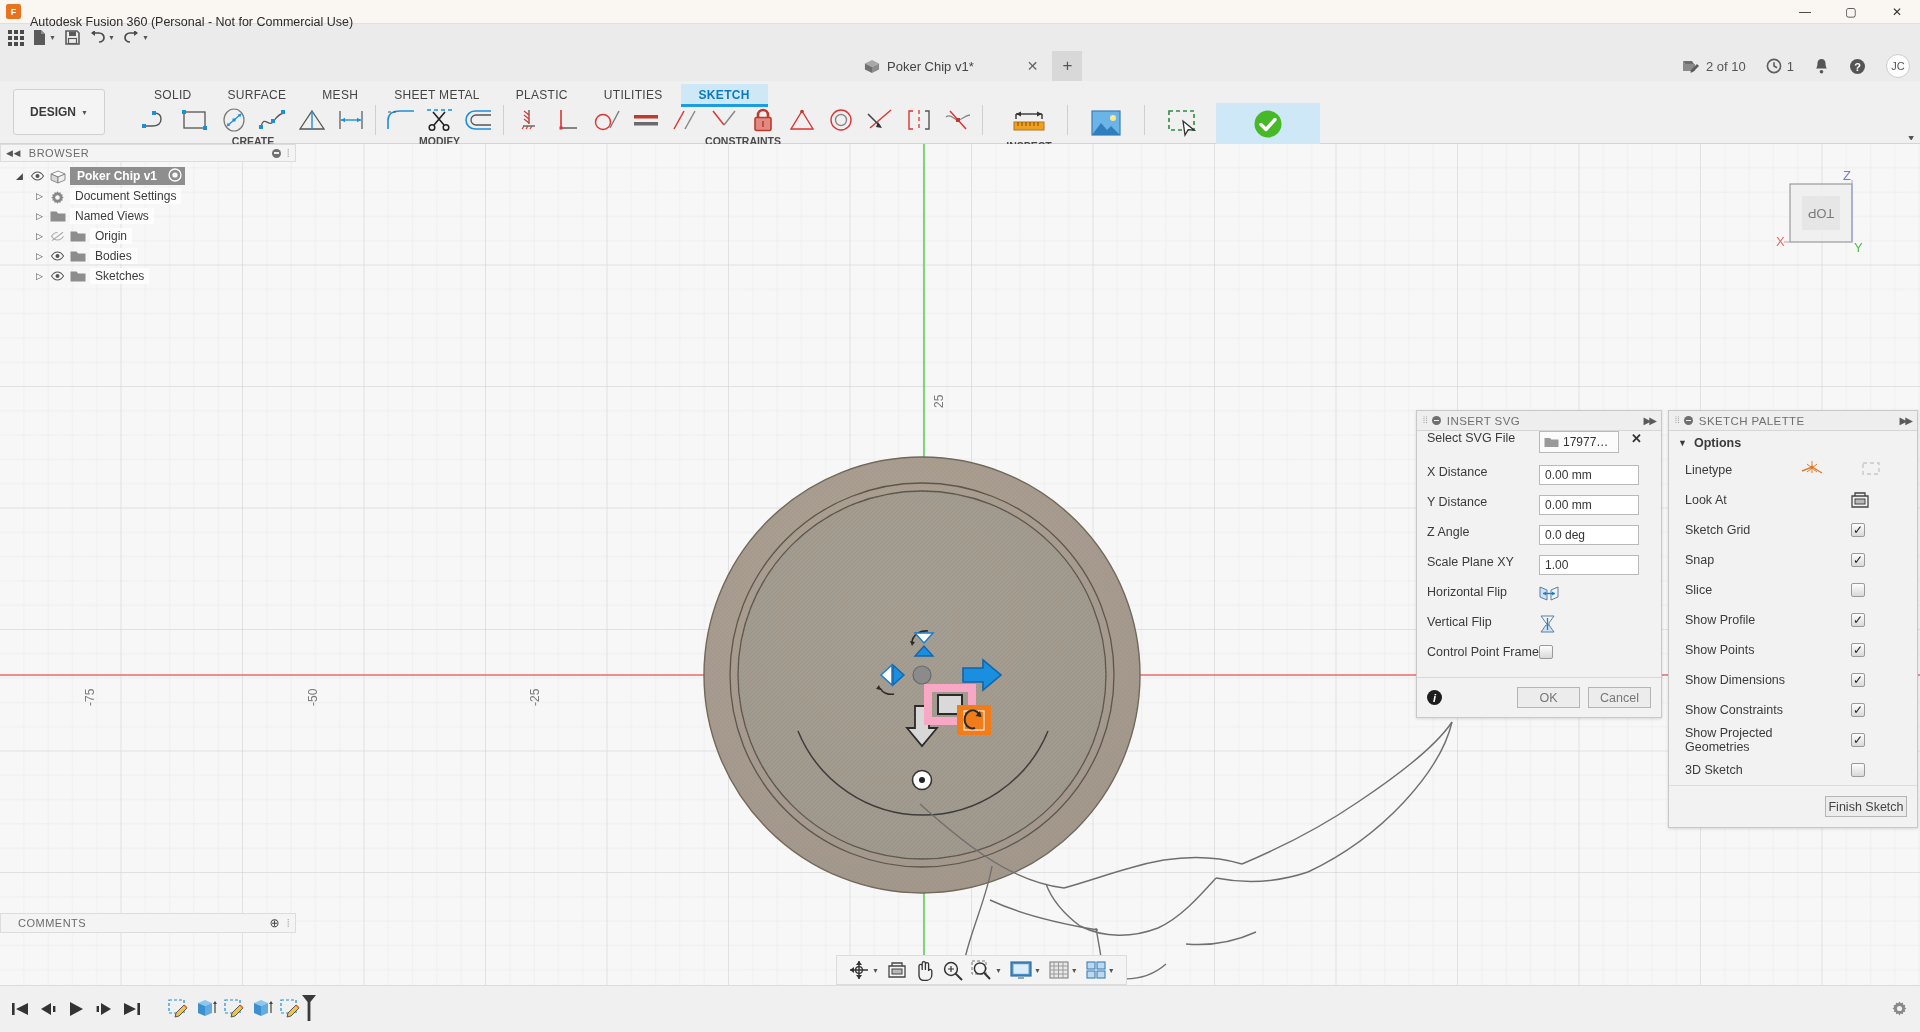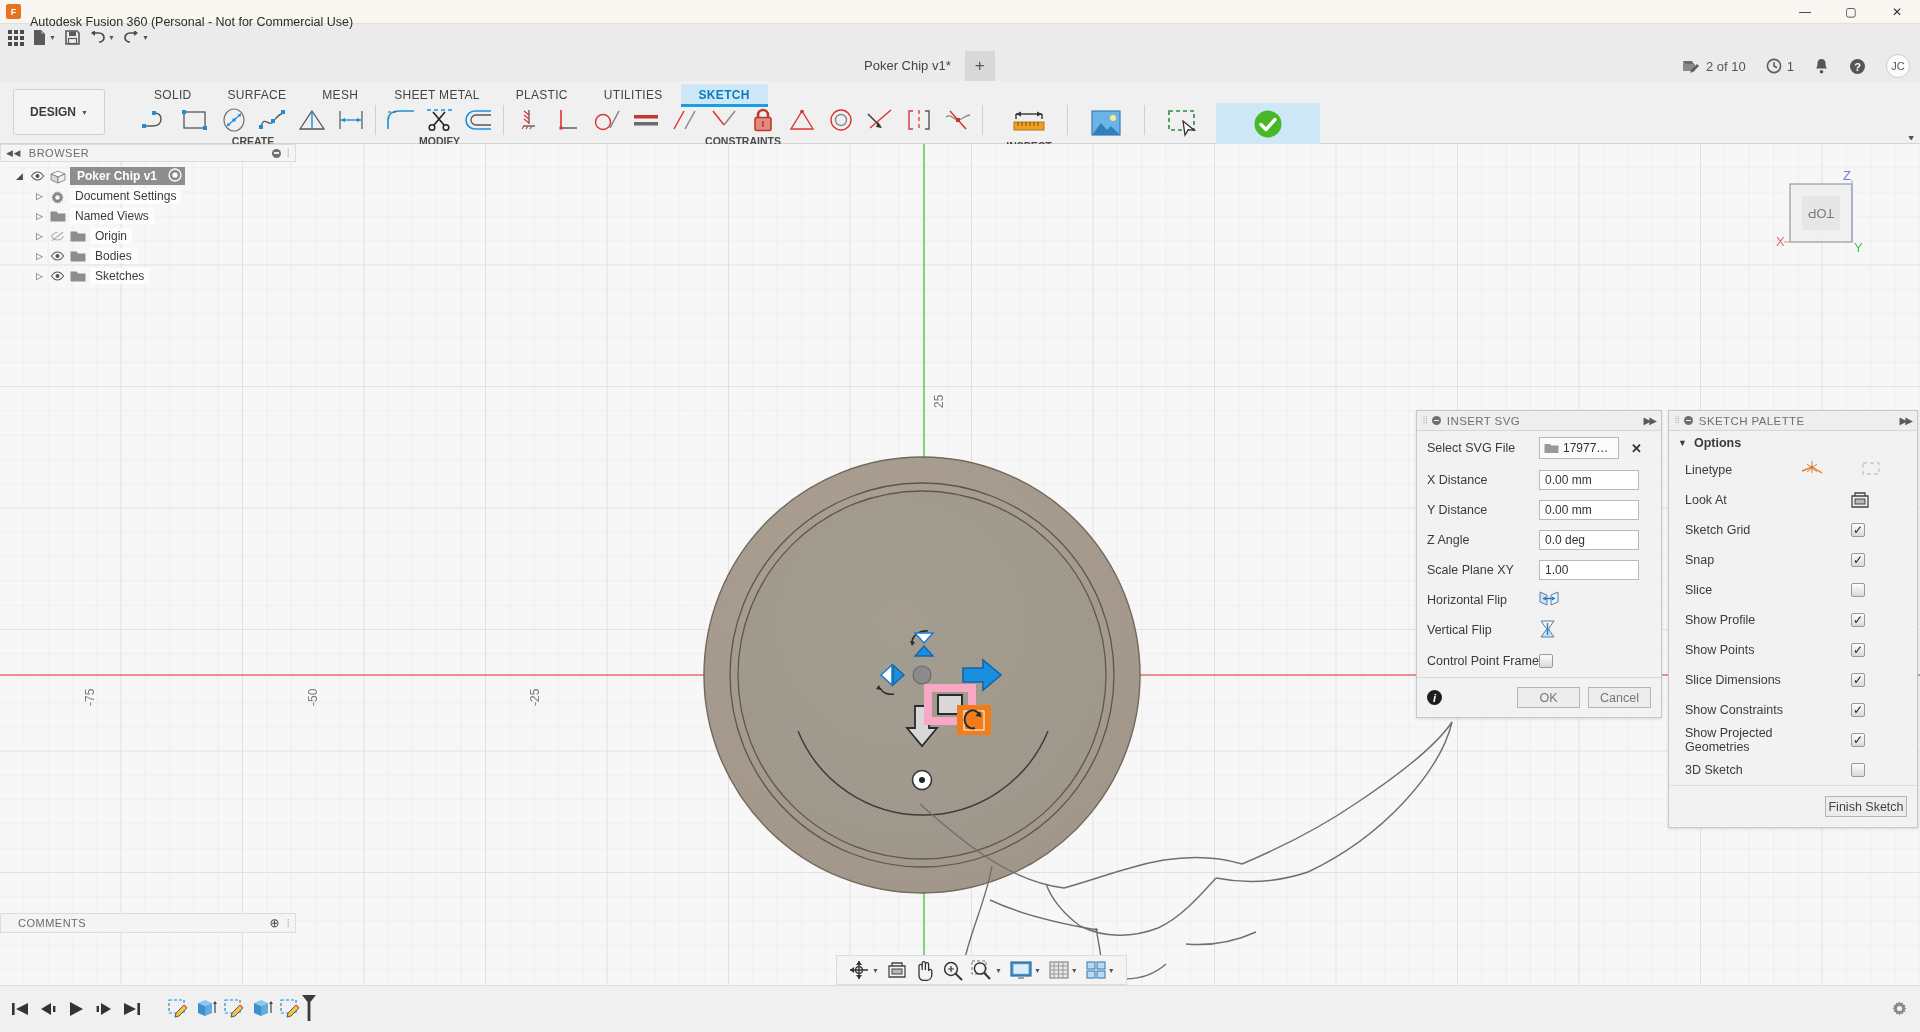--- a/index.html
+++ b/index.html
@@ -28,21 +28,21 @@
   #qat { height:27px; background:#ebebeb; display:flex; align-items:center; gap:2px; padding-left:4px; }
   .qat-btn { height:23px; min-width:23px; display:flex; align-items:center; justify-content:center;
     padding:0 3px; cursor:default; }
   .caret { font-size:7px; color:#555; margin-left:2px; }
   .grid9 { display:grid; grid-template-columns:repeat(3,4px); grid-template-rows:repeat(3,4px); gap:2px; }
   .grid9 i { background:#4a4a4a; display:block; width:4px;height:4px; }
 
   
   #tabrow { height:30px; background:#ebebeb; display:flex; align-items:center; position:relative; }
   .doc-tab { display:flex; align-items:center; gap:7px; height:30px; padding:0 14px 0 12px;
-    background:#ebebeb; font-size:13px; color:#444;flex-direction:column; }
+    background:#ebebeb; font-size:13px; color:#444; }
   .doc-tab .cube { width:16px;height:15px; }
   .tab-close { margin-left:46px; color:#666; font-size:14px; }
   .tab-plus { width:30px;height:30px;background:#d8d8d8;display:flex;align-items:center;justify-content:center;
     font-size:17px;color:#555; }
   .hdr-right { position:absolute; right:10px; display:flex; align-items:center; gap:20px; font-size:13px; color:#555; }
   .hdr-item { display:flex; align-items:center; gap:5px; }
   .avatar { width:24px;height:24px;border-radius:50%;background:#fdfdfd;border:1px solid #ccc;
     display:flex;align-items:center;justify-content:center;font-size:11px;color:#555; }
 
   
@@ -92,21 +92,21 @@
     box-shadow:0 1px 3px rgba(0,0,0,.13); }
   .fp-hdr { height:20px; background:#eeeeee; border-bottom:1px solid #d6d6d6; display:flex;
     align-items:center; padding:0 6px; font-size:11.5px; color:#6f6f6f; letter-spacing:.4px; }
   .fp-grip { color:#9a9a9a; font-size:9px; margin-right:4px; }
   .fp-dot { width:9px;height:9px;border-radius:50%;background:#6f6f6f;margin-right:6px;
     display:flex;align-items:center;justify-content:center; }
   .fp-dot::after{content:"";width:5px;height:1.5px;background:#eee;}
   .fp-expand { margin-left:auto; color:#5a5a5a; font-size:10px; letter-spacing:-2px; }
 
   #insert-svg { left:1416px; top:266px; width:246px; }
-  .svgrow { height:30px; display:flex; align-items:center; padding:0 0 0 10px; }
+  .svgrow { height:30px; display:flex; align-items:flex-start; padding:0 0 0 10px; }
   .svgrow .lab { width:112px; font-size:12.5px; color:#3b3b3b; }
   .fld { height:20px; width:100px; background:#fff; border:1px solid #b9b9b9; font-size:12px;
     color:#333; display:flex; align-items:center; padding:0 5px; }
   .filebtn { height:22px; width:80px; background:#fbfbfb; border:1px solid #b9b9b9; display:flex;
     align-items:center; gap:4px; padding:0 4px; font-size:12px; color:#333; }
   .filebtn .fold { width:15px;height:11px; }
   .xbtn { margin-left:12px; font-size:13px; color:#333; font-weight:bold; }
   .dlg-foot { height:40px; border-top:1px solid #d8d8d8; display:flex; align-items:center; padding:0 10px; }
   .infoi { width:15px;height:15px;border-radius:50%;background:#1d1d1d;color:#fff;font-size:11px;
     font-weight:bold;display:flex;align-items:center;justify-content:center;font-style:italic; }
@@ -839,21 +839,21 @@
     </div>
     <div class="sprow">
       <span class="lab">Show Profile</span>
       <span class="chk">✓</span>
     </div>
     <div class="sprow">
       <span class="lab">Show Points</span>
       <span class="chk">✓</span>
     </div>
     <div class="sprow">
-      <span class="lab">Slice Dimensions</span>
+      <span class="lab">Show Dimensions</span>
       <span class="chk">✓</span>
     </div>
     <div class="sprow">
       <span class="lab">Show Constraints</span>
       <span class="chk">✓</span>
     </div>
     <div class="sprow">
       <span class="lab">Show Projected Geometries</span>
       <span class="chk">✓</span>
     </div>

